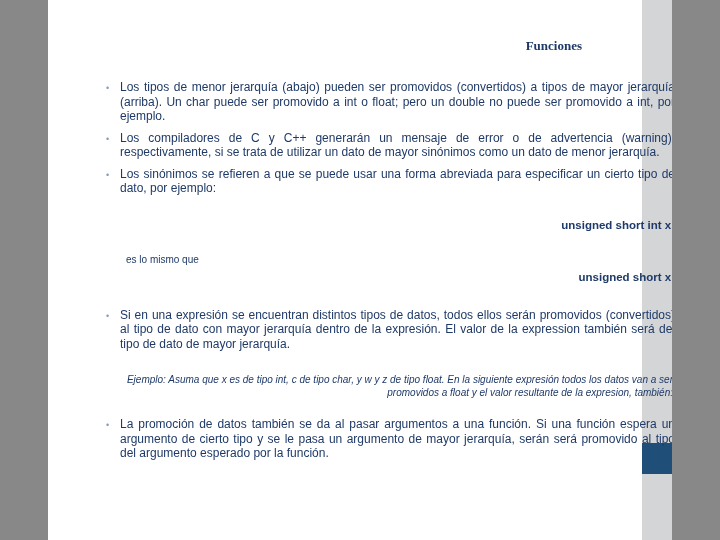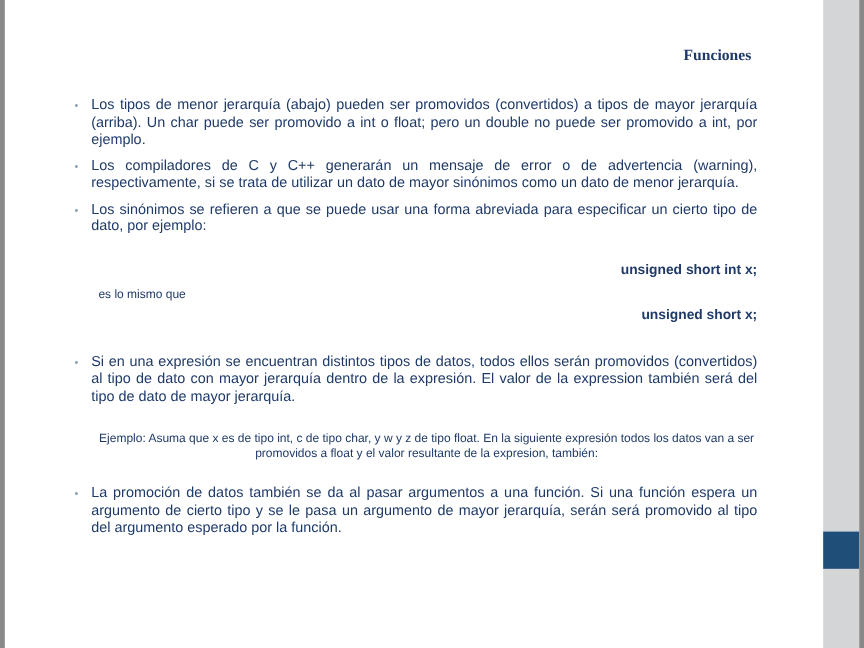--- a/index.html
+++ b/index.html
@@ -1,19 +1,19 @@
 <!DOCTYPE html>
 <html><head>
 <meta charset="utf-8">
 <style>
   * { margin: 0; padding: 0; box-sizing: border-box; }
   html, body { background: #888; }
   .slide {
     position: relative;
-    width: 712px;
+    width: 624px;
     height: 540px;
     background: #ffffff;
     overflow: hidden;
     font-family: "Liberation Sans", sans-serif;
     color: #1f3a68;
     margin: 0 auto;
   }
   
   .side-bar {
     position: absolute;
@@ -70,24 +70,25 @@
   .note {
     margin-left: 21px;
     font-size: 10px;
     line-height: 13px;
   }
   .example {
     margin-left: 21px;
     margin-right: 2px;
     font-size: 10px;
     line-height: 13px;
-    text-align: center;
+    text-align: right;
+    font-style: italic;
   }
   .mt-code1 { margin-top: 22px; }
-  .mt-note  { margin-top: 7px; }
+  .mt-note  { margin-top: 21px; }
   .mt-code2 { margin-top: 4px; }
   .mt-b4    { margin-top: 24px; margin-bottom: 0; }
   .mt-ex    { margin-top: 22px; }
   .mt-code3 { margin-top: 20px; }
   .mt-b5    { margin-top: 18px; margin-bottom: 0; }
 </style>
 </head>
 <body>
 
 <div class="slide">

